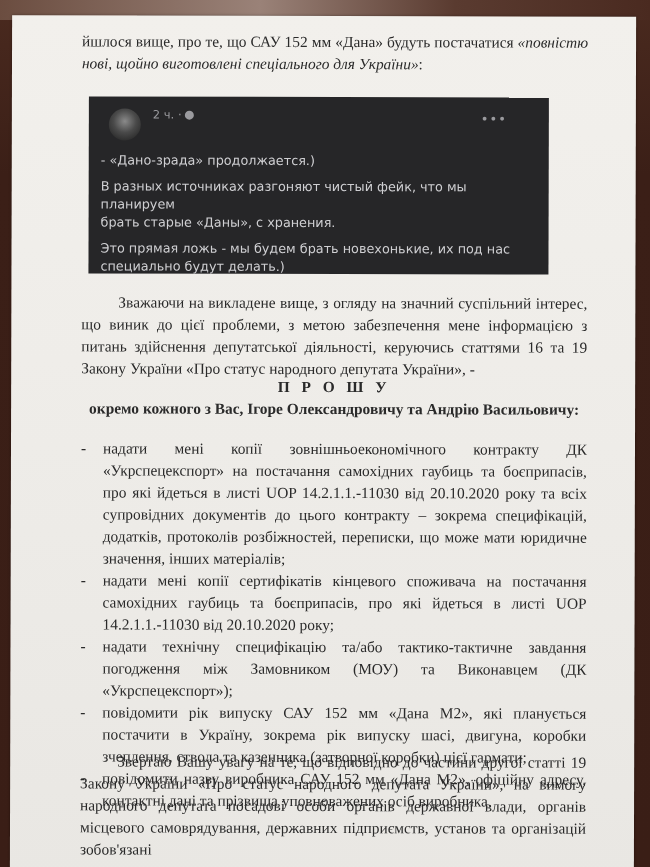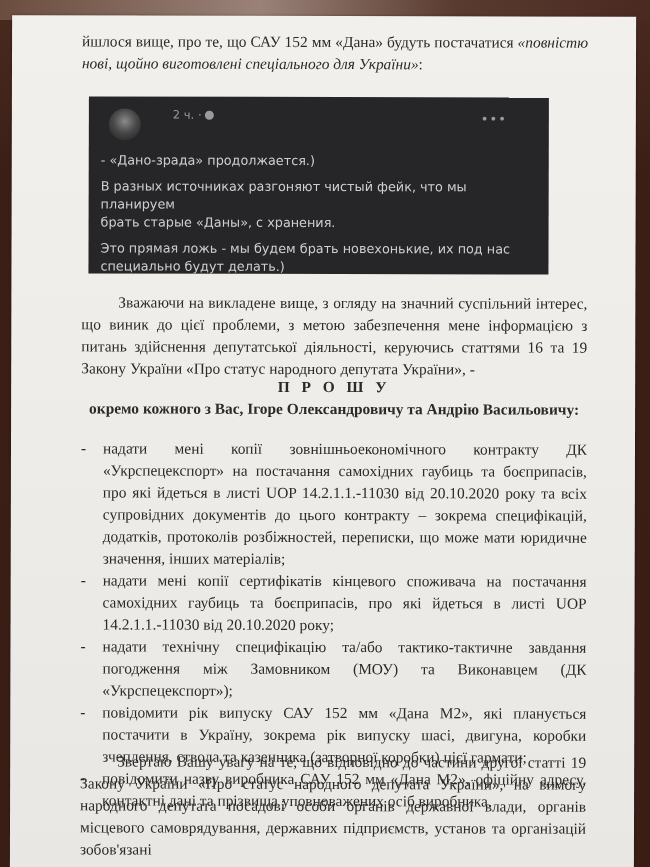--- a/index.html
+++ b/index.html
@@ -38,21 +38,21 @@
       background: radial-gradient(circle at 50% 40%, #8a8a8a 0%, #4a4a4a 45%, #2c2c2c 80%);
       margin-top: 2px; margin-left: 8px; flex-shrink: 0;
     }
     .fb-meta { margin-left: 12px; }
     .fb-name { font-size: 13.5px; font-weight: bold; color: #d6d6d8; letter-spacing: 0.2px; }
     .fb-verified {
       display: inline-block; width: 10px; height: 10px; border-radius: 50%;
       background: #b8b8bc; color: #262628; font-size: 8px; line-height: 10px;
       text-align: center; margin-left: 4px; vertical-align: 1px;
     }
-    .fb-time { font-size: 11.5px; color: #9a9a9e; margin-top: 1px; margin-left: 20px; }
+    .fb-time { font-size: 11.5px; color: #9a9a9e; margin-top: 1px; }
     .fb-globe { display: inline-block; width: 9px; height: 9px; border-radius: 50%; background: #9a9a9e; margin-left: 3px; vertical-align: -1px; }
     .fb-more { margin-left: auto; margin-right: 30px; color: #9a9a9e; font-size: 13px; letter-spacing: 1px; margin-top: 4px; }
     .fb-line { font-size: 12.8px; line-height: 18px; color: #cfcfd2; margin-left: 0; }
     .fb-gap { height: 8px; }
     .para2 { left: 70px; top: 276px; width: 506px; text-align: justify; }
     .indent { text-indent: 37px; }
     .title { left: 70px; top: 360px; width: 506px; text-align: center; font-weight: bold; }
     .title .prosu { letter-spacing: 4px; }
     .list { left: 70px; top: 422px; width: 506px; }
     .li { position: relative; padding-left: 22px; text-align: justify; }

